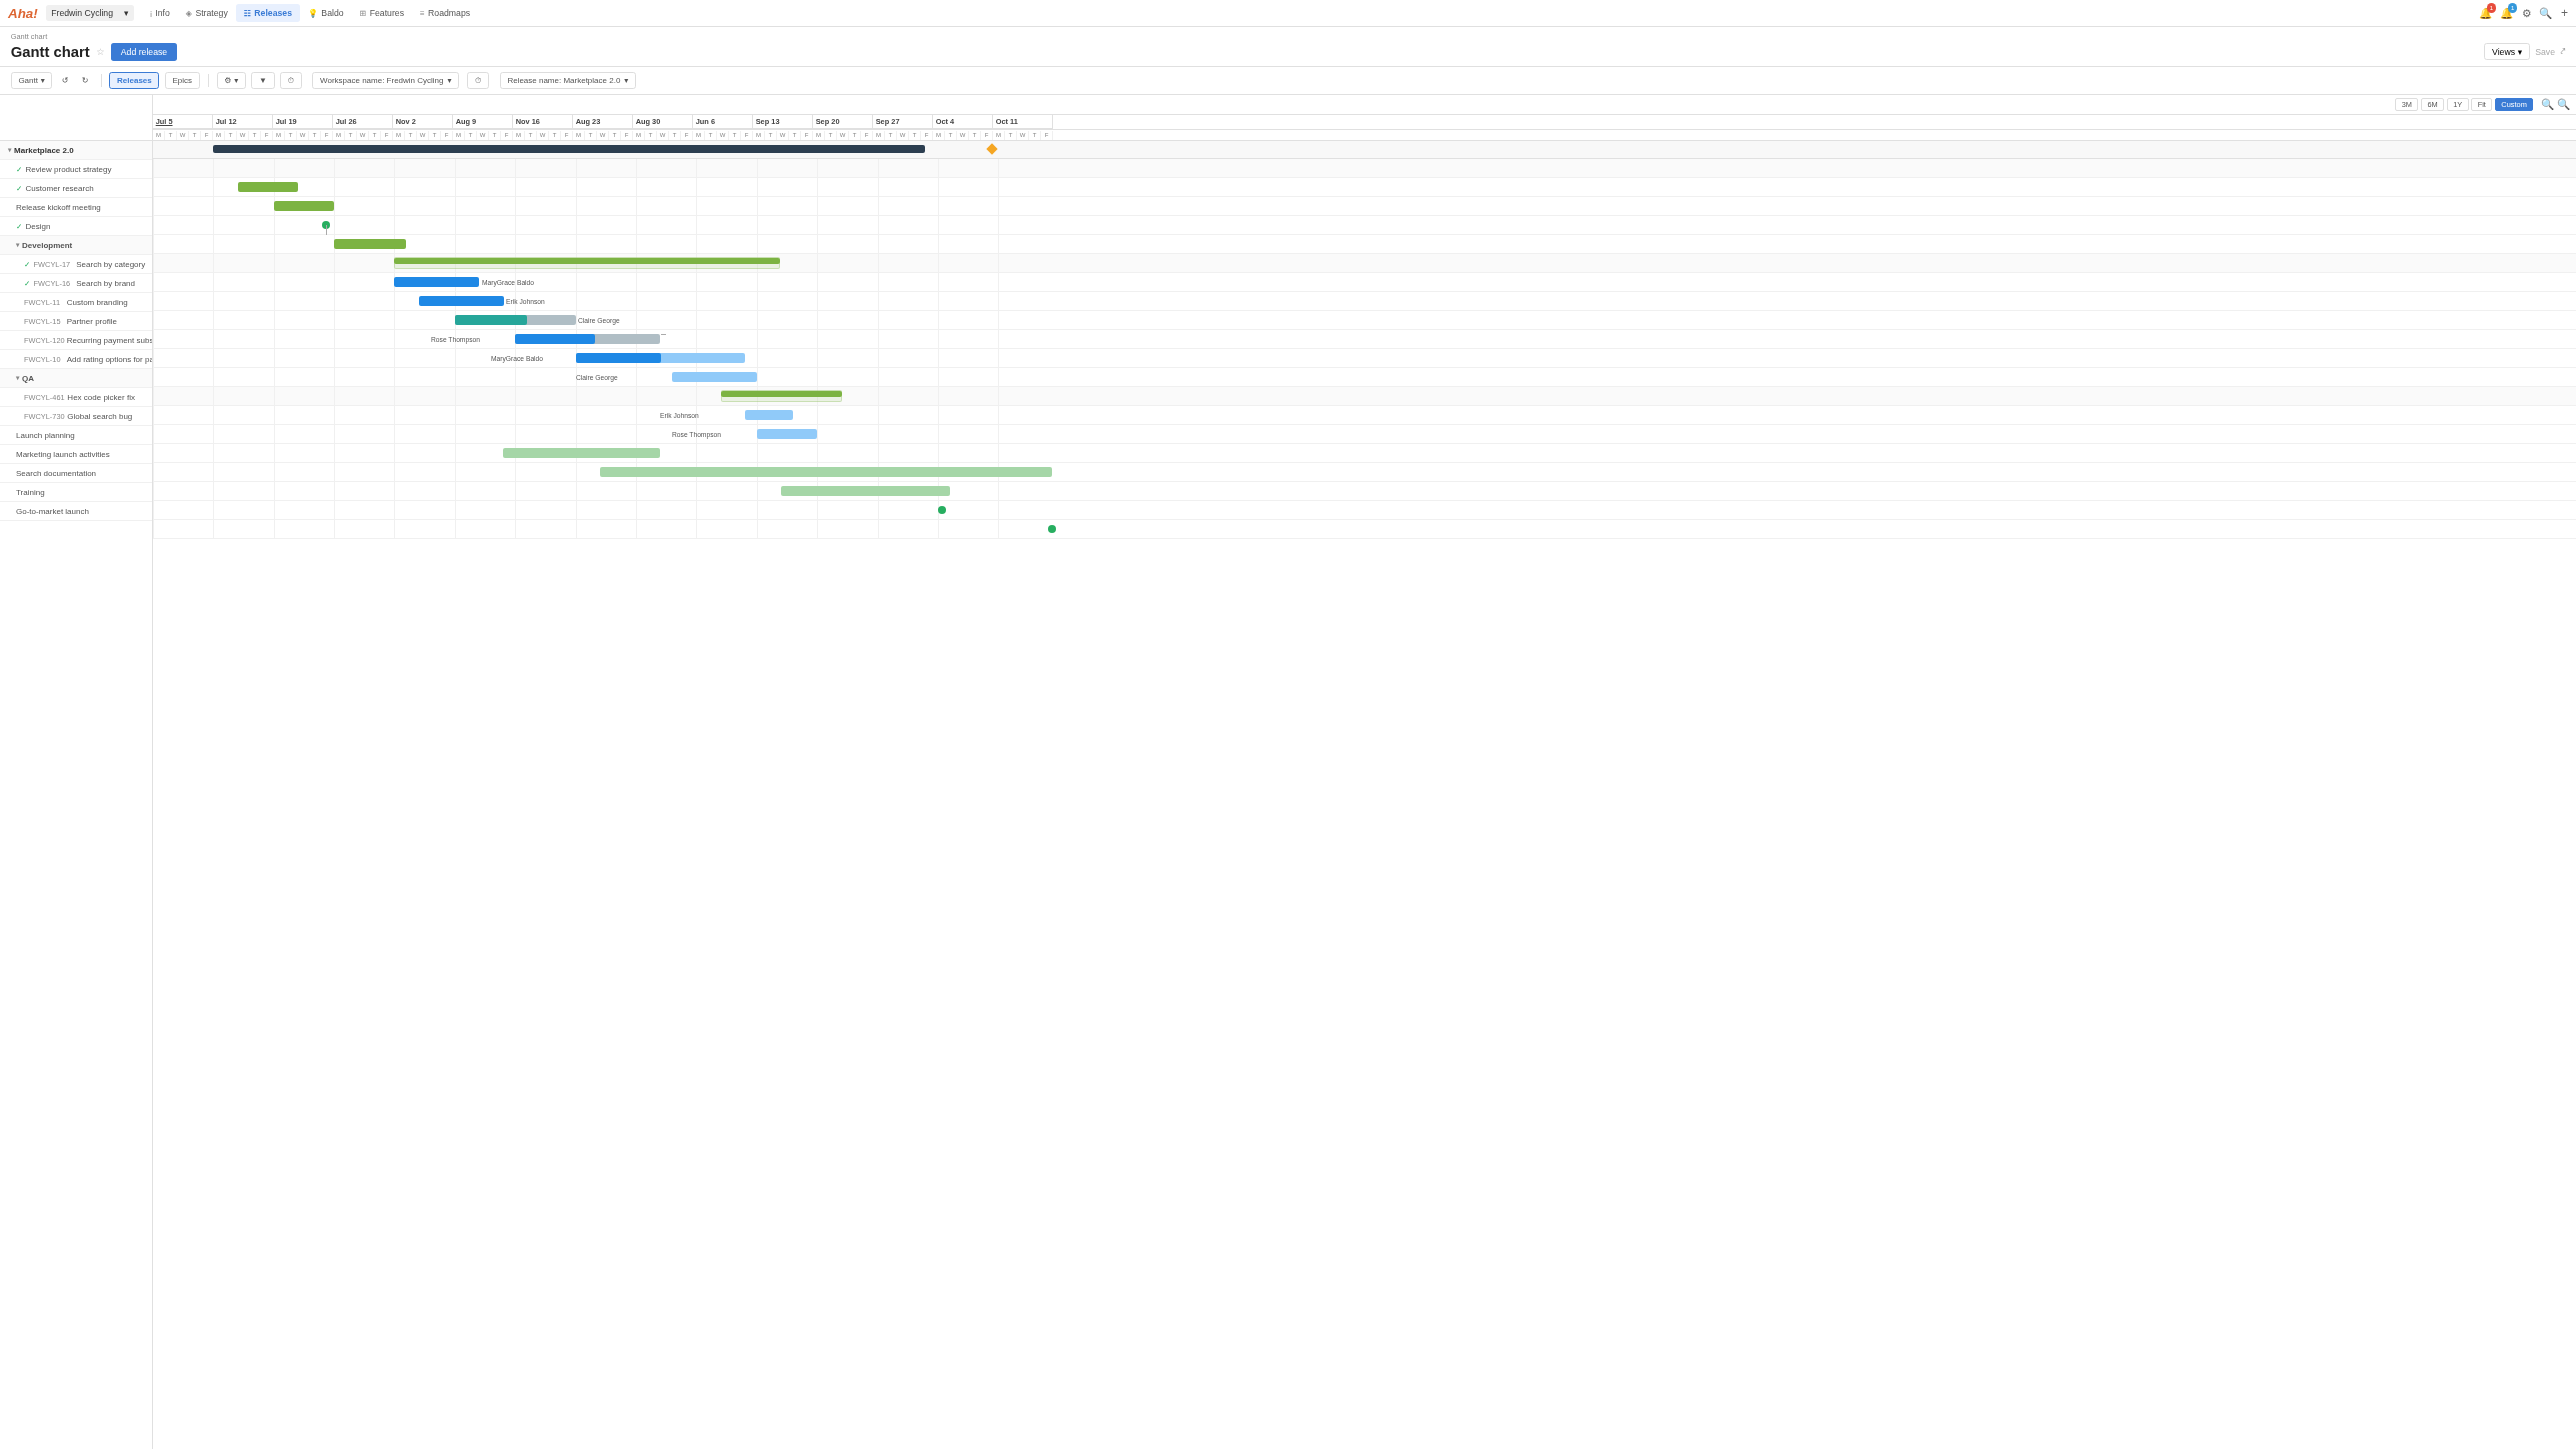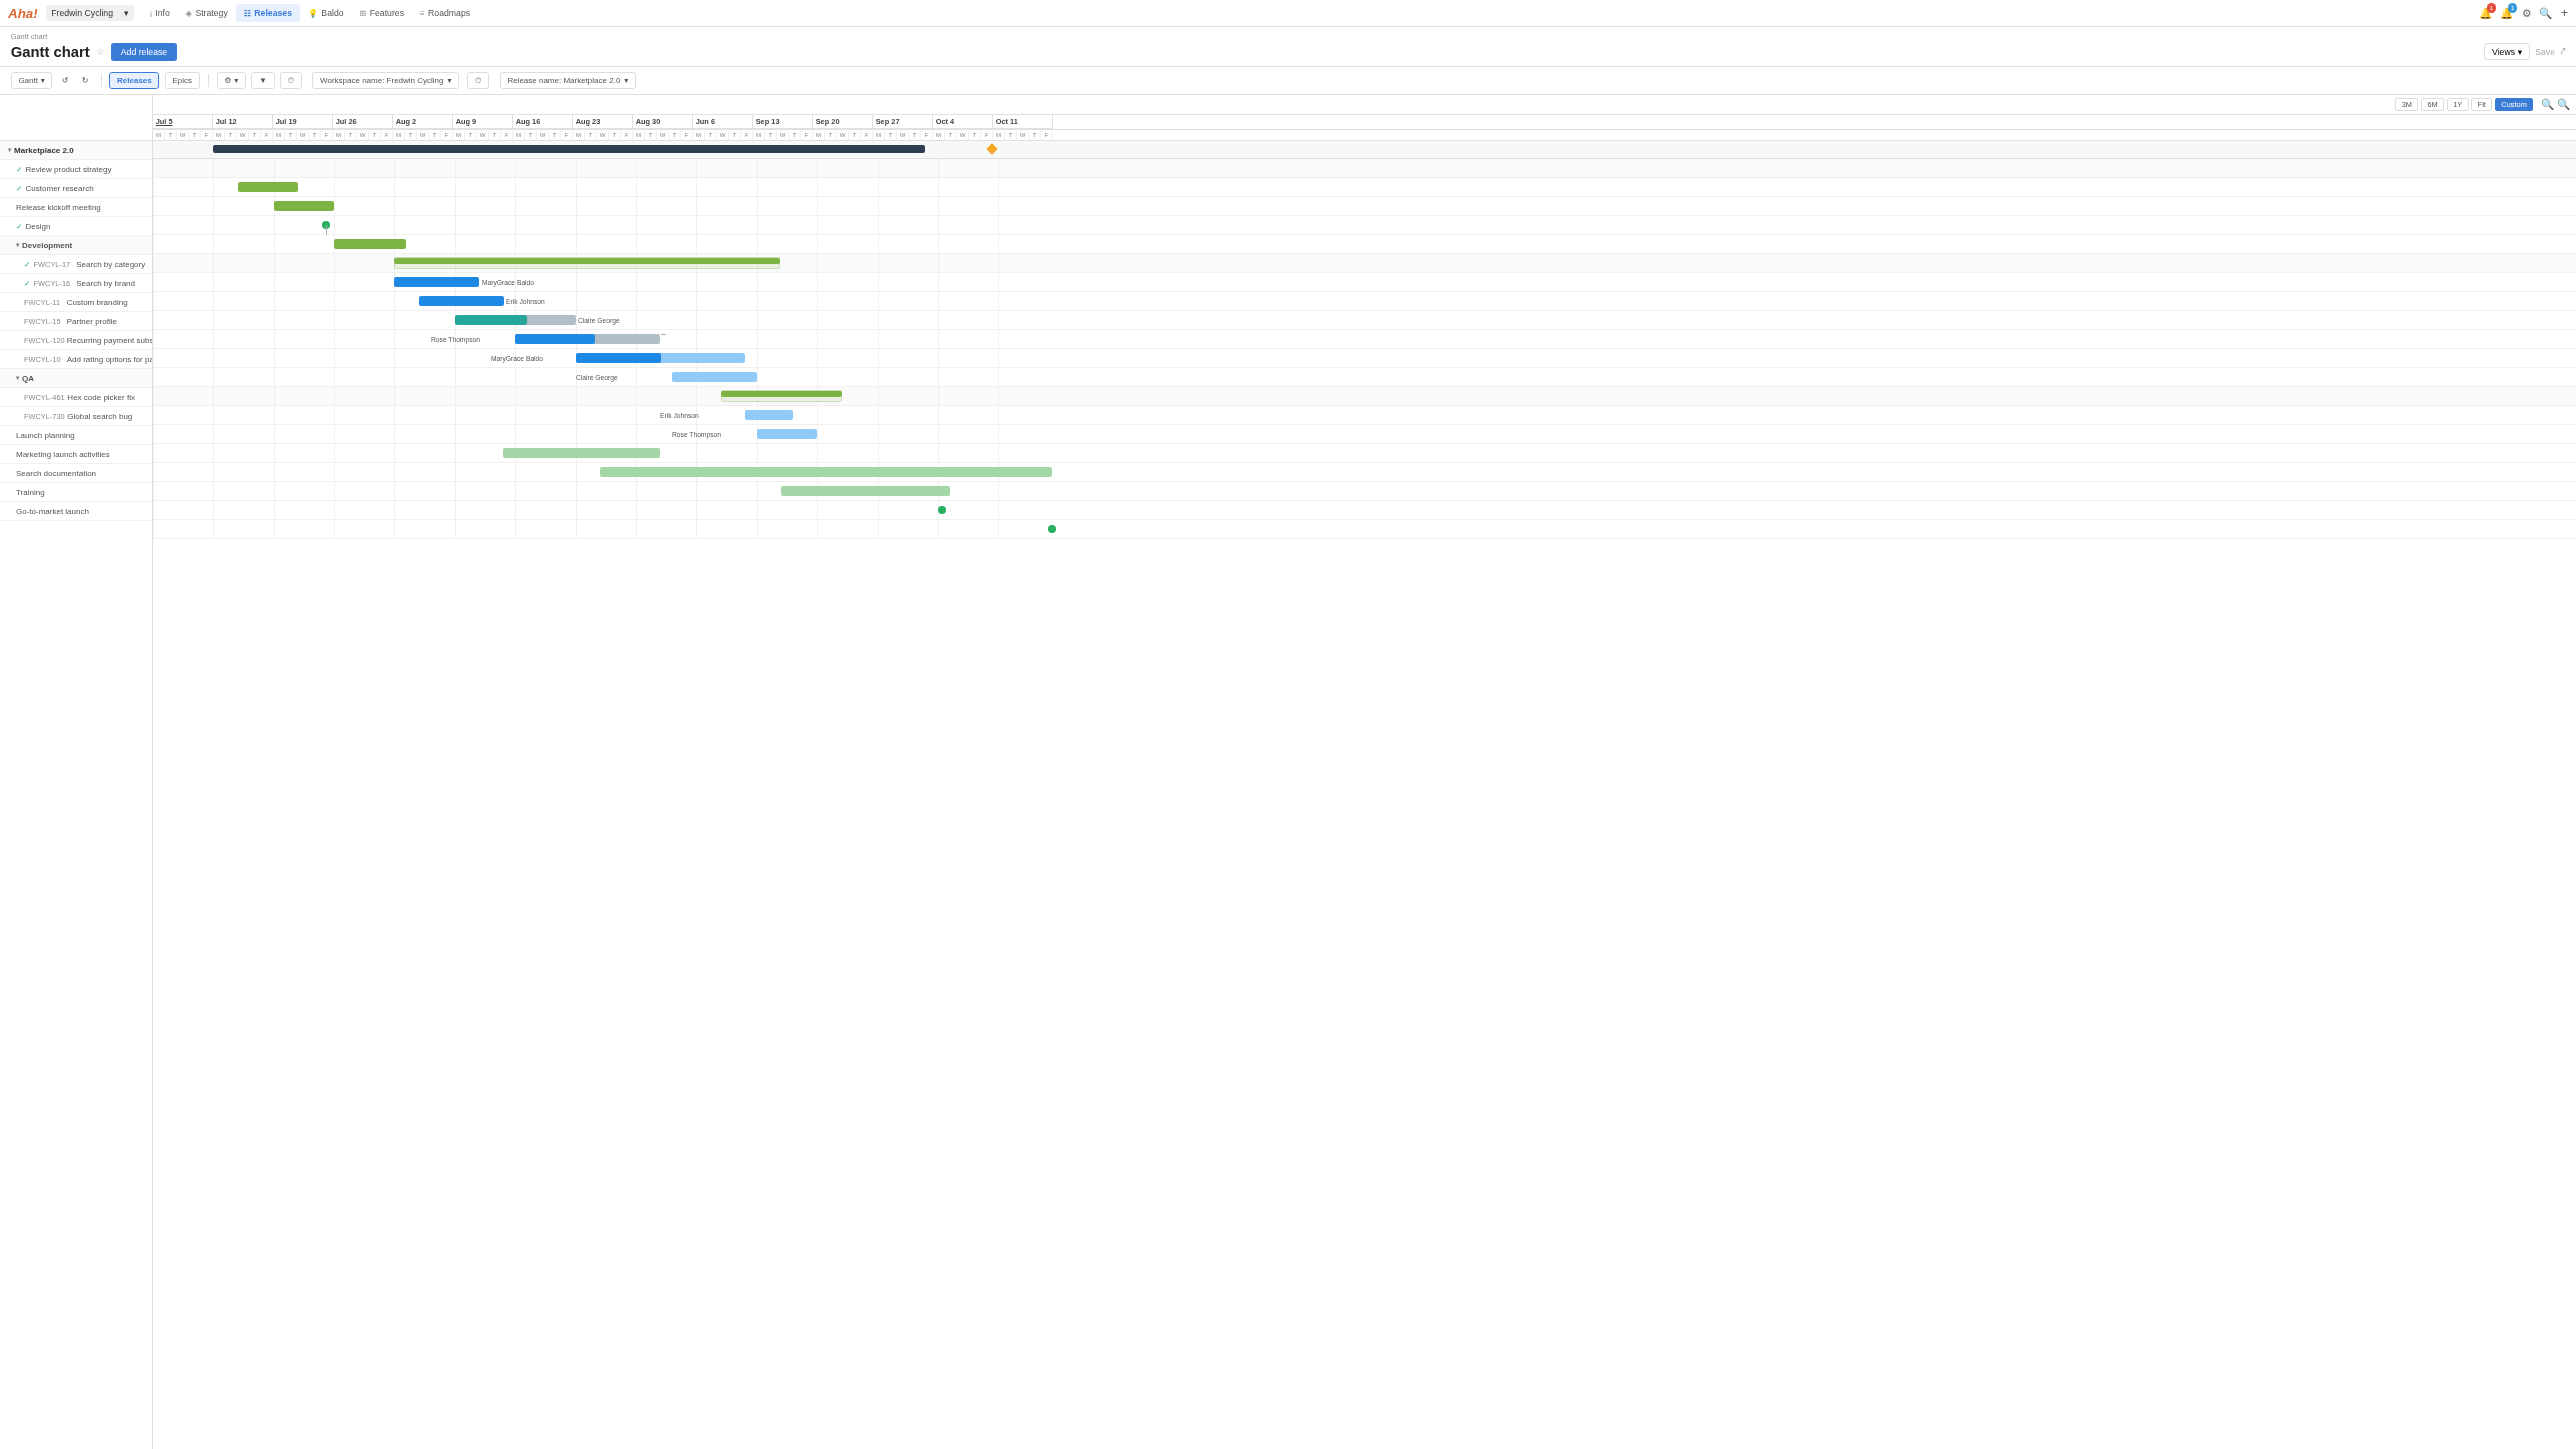--- a/index.html
+++ b/index.html
@@ -303,23 +303,23 @@
 
     <div style="overflow-x:auto;overflow-y:auto;">
       <div style="min-width:939px;">
 
         <div style="display:flex;border-bottom:0.7px solid #e0e0e0;background:#fff;position:sticky;top:0;z-index:4;">
           <div style="display: flex; flex: 1 1 0%; width: 906px;" id="week-header">
               <div style="width: 60px; min-width: 60px; padding: 2px 2.7px; font-size: 7.4px; font-weight: 600; color: rgb(68, 68, 68); border-right: 0.7px solid rgb(224, 224, 224); border-bottom: 0.7px solid rgb(224, 224, 224); box-sizing: border-box; text-decoration: underline;">Jul 5</div>
               <div style="width: 60px; min-width: 60px; padding: 2px 2.7px; font-size: 7.4px; font-weight: 600; color: rgb(68, 68, 68); border-right: 0.7px solid rgb(224, 224, 224); border-bottom: 0.7px solid rgb(224, 224, 224); box-sizing: border-box;">Jul 12</div>
               <div style="width: 60px; min-width: 60px; padding: 2px 2.7px; font-size: 7.4px; font-weight: 600; color: rgb(68, 68, 68); border-right: 0.7px solid rgb(224, 224, 224); border-bottom: 0.7px solid rgb(224, 224, 224); box-sizing: border-box;">Jul 19</div>
               <div style="width: 60px; min-width: 60px; padding: 2px 2.7px; font-size: 7.4px; font-weight: 600; color: rgb(68, 68, 68); border-right: 0.7px solid rgb(224, 224, 224); border-bottom: 0.7px solid rgb(224, 224, 224); box-sizing: border-box;">Jul 26</div>
-              <div style="width: 60px; min-width: 60px; padding: 2px 2.7px; font-size: 7.4px; font-weight: 600; color: rgb(68, 68, 68); border-right: 0.7px solid rgb(224, 224, 224); border-bottom: 0.7px solid rgb(224, 224, 224); box-sizing: border-box;">Aug 2</div>
+              <div style="width: 60px; min-width: 60px; padding: 2px 2.7px; font-size: 7.4px; font-weight: 600; color: rgb(68, 68, 68); border-right: 0.7px solid rgb(224, 224, 224); border-bottom: 0.7px solid rgb(224, 224, 224); box-sizing: border-box;">Nov 2</div>
               <div style="width: 60px; min-width: 60px; padding: 2px 2.7px; font-size: 7.4px; font-weight: 600; color: rgb(68, 68, 68); border-right: 0.7px solid rgb(224, 224, 224); border-bottom: 0.7px solid rgb(224, 224, 224); box-sizing: border-box;">Aug 9</div>
-              <div style="width: 60px; min-width: 60px; padding: 2px 2.7px; font-size: 7.4px; font-weight: 600; color: rgb(68, 68, 68); border-right: 0.7px solid rgb(224, 224, 224); border-bottom: 0.7px solid rgb(224, 224, 224); box-sizing: border-box;">Aug 16</div>
+              <div style="width: 60px; min-width: 60px; padding: 2px 2.7px; font-size: 7.4px; font-weight: 600; color: rgb(68, 68, 68); border-right: 0.7px solid rgb(224, 224, 224); border-bottom: 0.7px solid rgb(224, 224, 224); box-sizing: border-box;">Nov 16</div>
               <div style="width: 60px; min-width: 60px; padding: 2px 2.7px; font-size: 7.4px; font-weight: 600; color: rgb(68, 68, 68); border-right: 0.7px solid rgb(224, 224, 224); border-bottom: 0.7px solid rgb(224, 224, 224); box-sizing: border-box;">Aug 23</div>
               <div style="width: 60px; min-width: 60px; padding: 2px 2.7px; font-size: 7.4px; font-weight: 600; color: rgb(68, 68, 68); border-right: 0.7px solid rgb(224, 224, 224); border-bottom: 0.7px solid rgb(224, 224, 224); box-sizing: border-box;">Aug 30</div>
               <div style="width: 60px; min-width: 60px; padding: 2px 2.7px; font-size: 7.4px; font-weight: 600; color: rgb(68, 68, 68); border-right: 0.7px solid rgb(224, 224, 224); border-bottom: 0.7px solid rgb(224, 224, 224); box-sizing: border-box;">Jun 6</div>
               <div style="width: 60px; min-width: 60px; padding: 2px 2.7px; font-size: 7.4px; font-weight: 600; color: rgb(68, 68, 68); border-right: 0.7px solid rgb(224, 224, 224); border-bottom: 0.7px solid rgb(224, 224, 224); box-sizing: border-box;">Sep 13</div>
               <div style="width: 60px; min-width: 60px; padding: 2px 2.7px; font-size: 7.4px; font-weight: 600; color: rgb(68, 68, 68); border-right: 0.7px solid rgb(224, 224, 224); border-bottom: 0.7px solid rgb(224, 224, 224); box-sizing: border-box;">Sep 20</div>
               <div style="width: 60px; min-width: 60px; padding: 2px 2.7px; font-size: 7.4px; font-weight: 600; color: rgb(68, 68, 68); border-right: 0.7px solid rgb(224, 224, 224); border-bottom: 0.7px solid rgb(224, 224, 224); box-sizing: border-box;">Sep 27</div>
               <div style="width: 60px; min-width: 60px; padding: 2px 2.7px; font-size: 7.4px; font-weight: 600; color: rgb(68, 68, 68); border-right: 0.7px solid rgb(224, 224, 224); border-bottom: 0.7px solid rgb(224, 224, 224); box-sizing: border-box;">Oct 4</div>
               <div style="width: 60px; min-width: 60px; padding: 2px 2.7px; font-size: 7.4px; font-weight: 600; color: rgb(68, 68, 68); border-right: 0.7px solid rgb(224, 224, 224); border-bottom: 0.7px solid rgb(224, 224, 224); box-sizing: border-box;">Oct 11</div>
             </div>
         </div>

